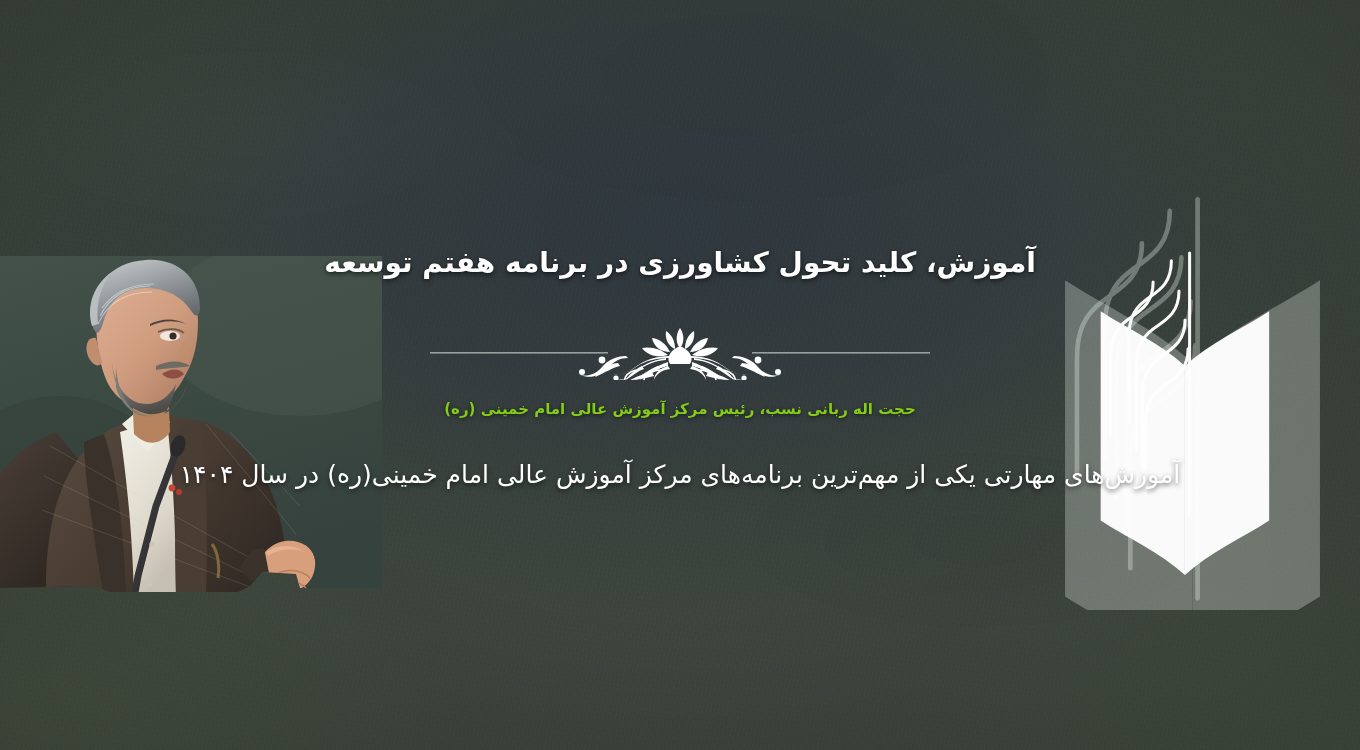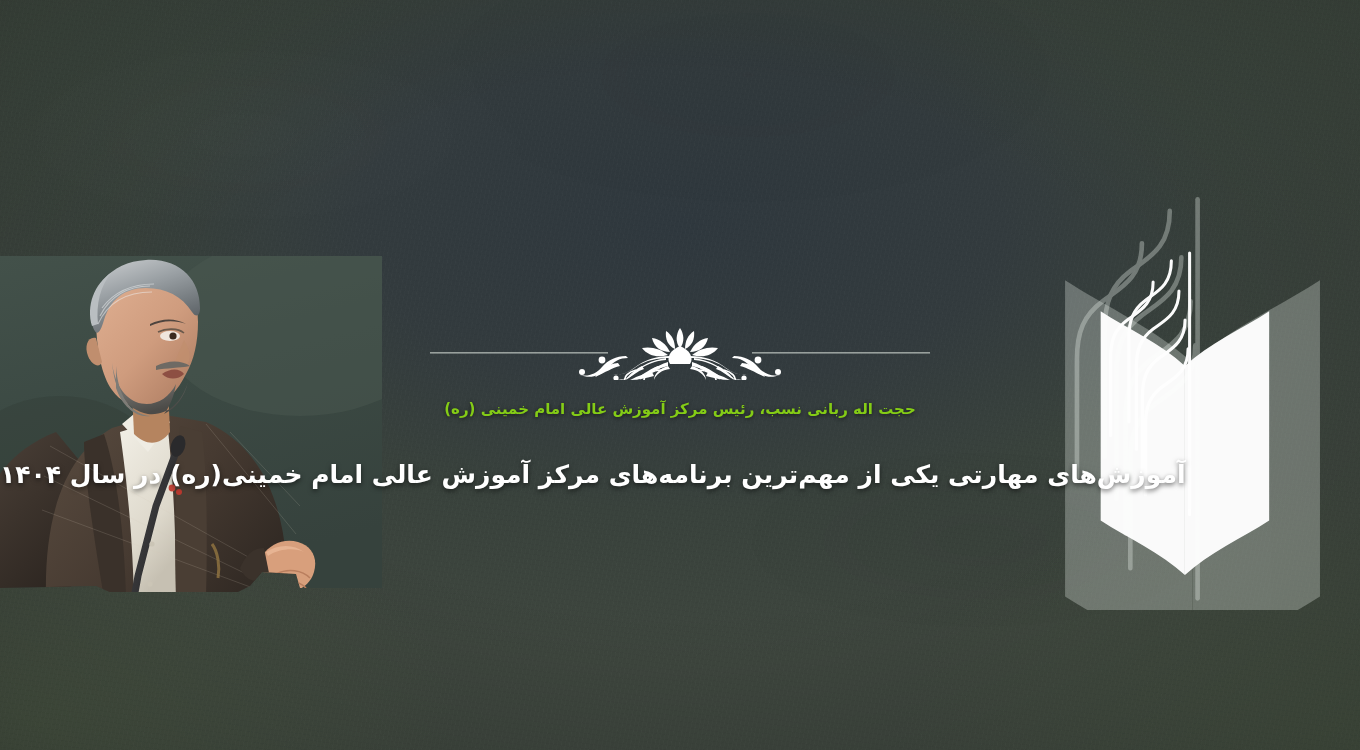--- a/index.html
+++ b/index.html
@@ -110,24 +110,24 @@
     color: #84cc16;
     font-size: 15px;
     font-weight: bold;
     text-shadow: 0 1px 4px rgba(0,0,0,.6);
     direction: rtl;
   }
   .headline {
     position: absolute;
     left: 0; right: 0;
     top: 460px;
-    text-align: left;
+    text-align: center;
     color: #ffffff;
     font-size: 25px;
-    font-weight: bold;
+    font-weight: normal;
     text-shadow: 0 2px 5px rgba(0,0,0,.55);
     direction: rtl;
     white-space: nowrap;
   }
 </style>
 </head>
 <body>
 
 <div id="stage">
 
@@ -294,20 +294,21 @@
         <path d="M262 300 C 270 288 284 282 298 286 C 312 290 318 302 314 316
                  C 310 330 296 338 282 336 C 268 334 258 322 262 300 Z" fill="#d89f7c"></path>
         <path d="M266 296 C 278 288 294 288 304 296 C 296 292 280 292 268 300 Z" fill="#e7b493"></path>
         <path d="M276 318 C 288 312 302 314 310 322" stroke="#b97e5e" stroke-width="1.6" fill="none"></path>
         <path d="M272 328 C 284 322 298 324 306 332" stroke="#b97e5e" stroke-width="1.6" fill="none"></path>
         <path d="M240 312 C 246 298 254 292 264 292 L270 322 C 258 328 246 326 240 312 Z" fill="#3b322b"></path>
       </g>
     </svg>
   </div>
 
+  <div class="title">آموزش، کلید تحول کشاورزی در برنامه هفتم توسعه</div>
 
   <div class="divider-wrap">
     <svg viewBox="0 0 500 54" xmlns="http://www.w3.org/2000/svg">
 
       <rect x="0" y="26" width="178" height="1.6" fill="#aab1ad" opacity=".85"></rect>
       <rect x="322" y="26" width="178" height="1.6" fill="#aab1ad" opacity=".85"></rect>
 
       <g fill="#ffffff">
 
         <path d="M250 2 C 246 8 245 16 250 22 C 255 16 254 8 250 2 Z"></path>

